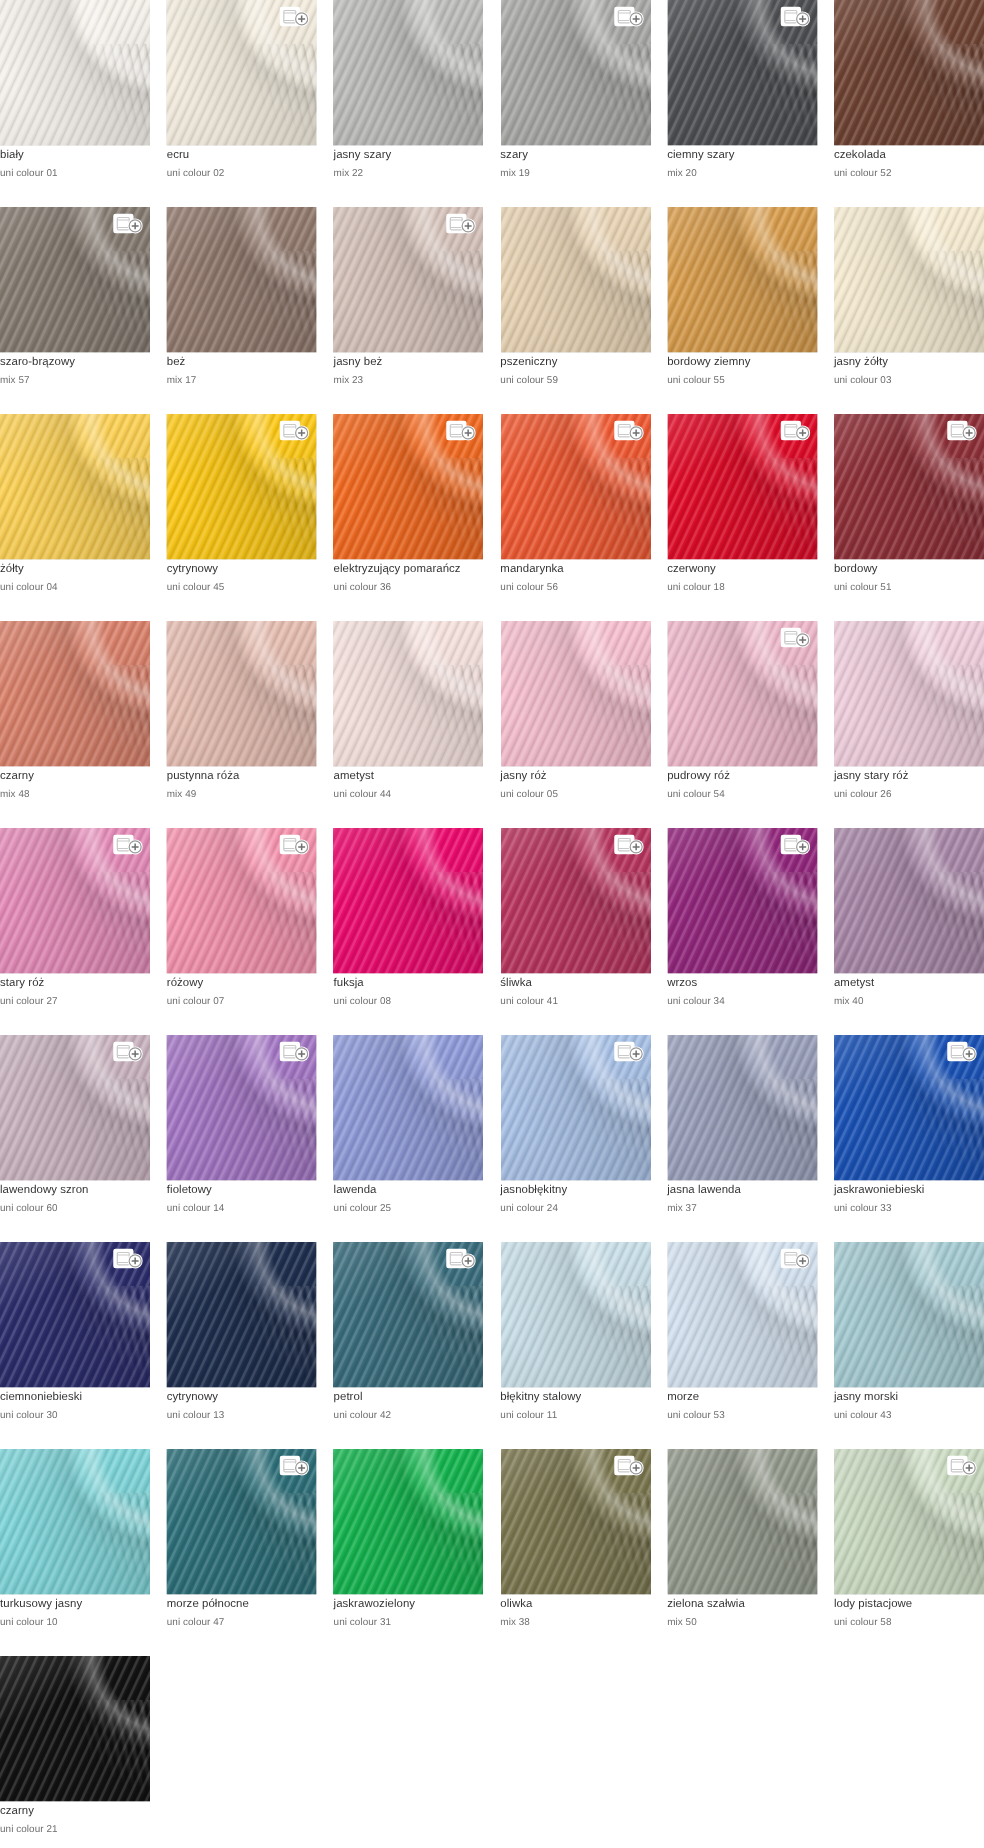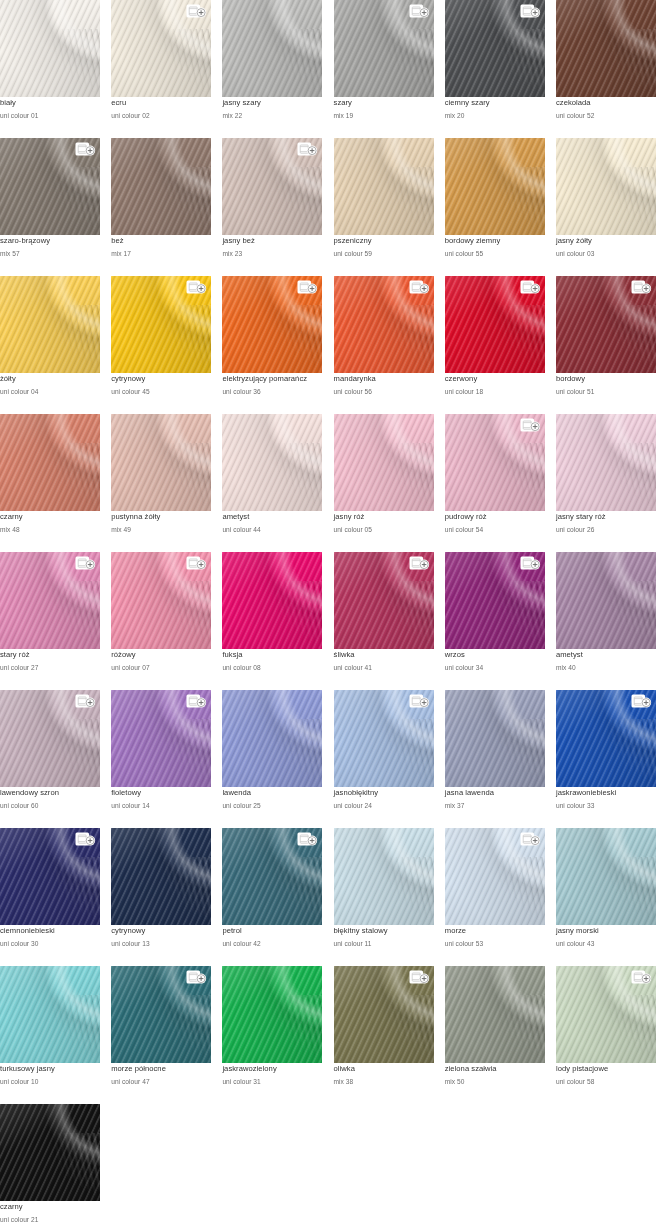--- a/index.html
+++ b/index.html
@@ -515,21 +515,21 @@
     <div class="cell">
     <div class="swatch">
       <div class="yarn-base" style="background: rgb(229, 189, 177);"></div>
       <div class="yarn-ribs"></div>
       <div class="yarn-ribs2"></div>
       <div class="yarn-arc"></div>
       <div class="yarn-shade"></div>
 
     </div>
     <div class="labels">
-      <div class="cname">pustynna żółty</div>
+      <div class="cname">pustynna róża</div>
       <div class="ccode">mix 49</div>
     </div>
   </div>
     <div class="cell">
     <div class="swatch">
       <div class="yarn-base" style="background: rgb(246, 226, 222);"></div>
       <div class="yarn-ribs"></div>
       <div class="yarn-ribs2"></div>
       <div class="yarn-arc"></div>
       <div class="yarn-shade"></div>

